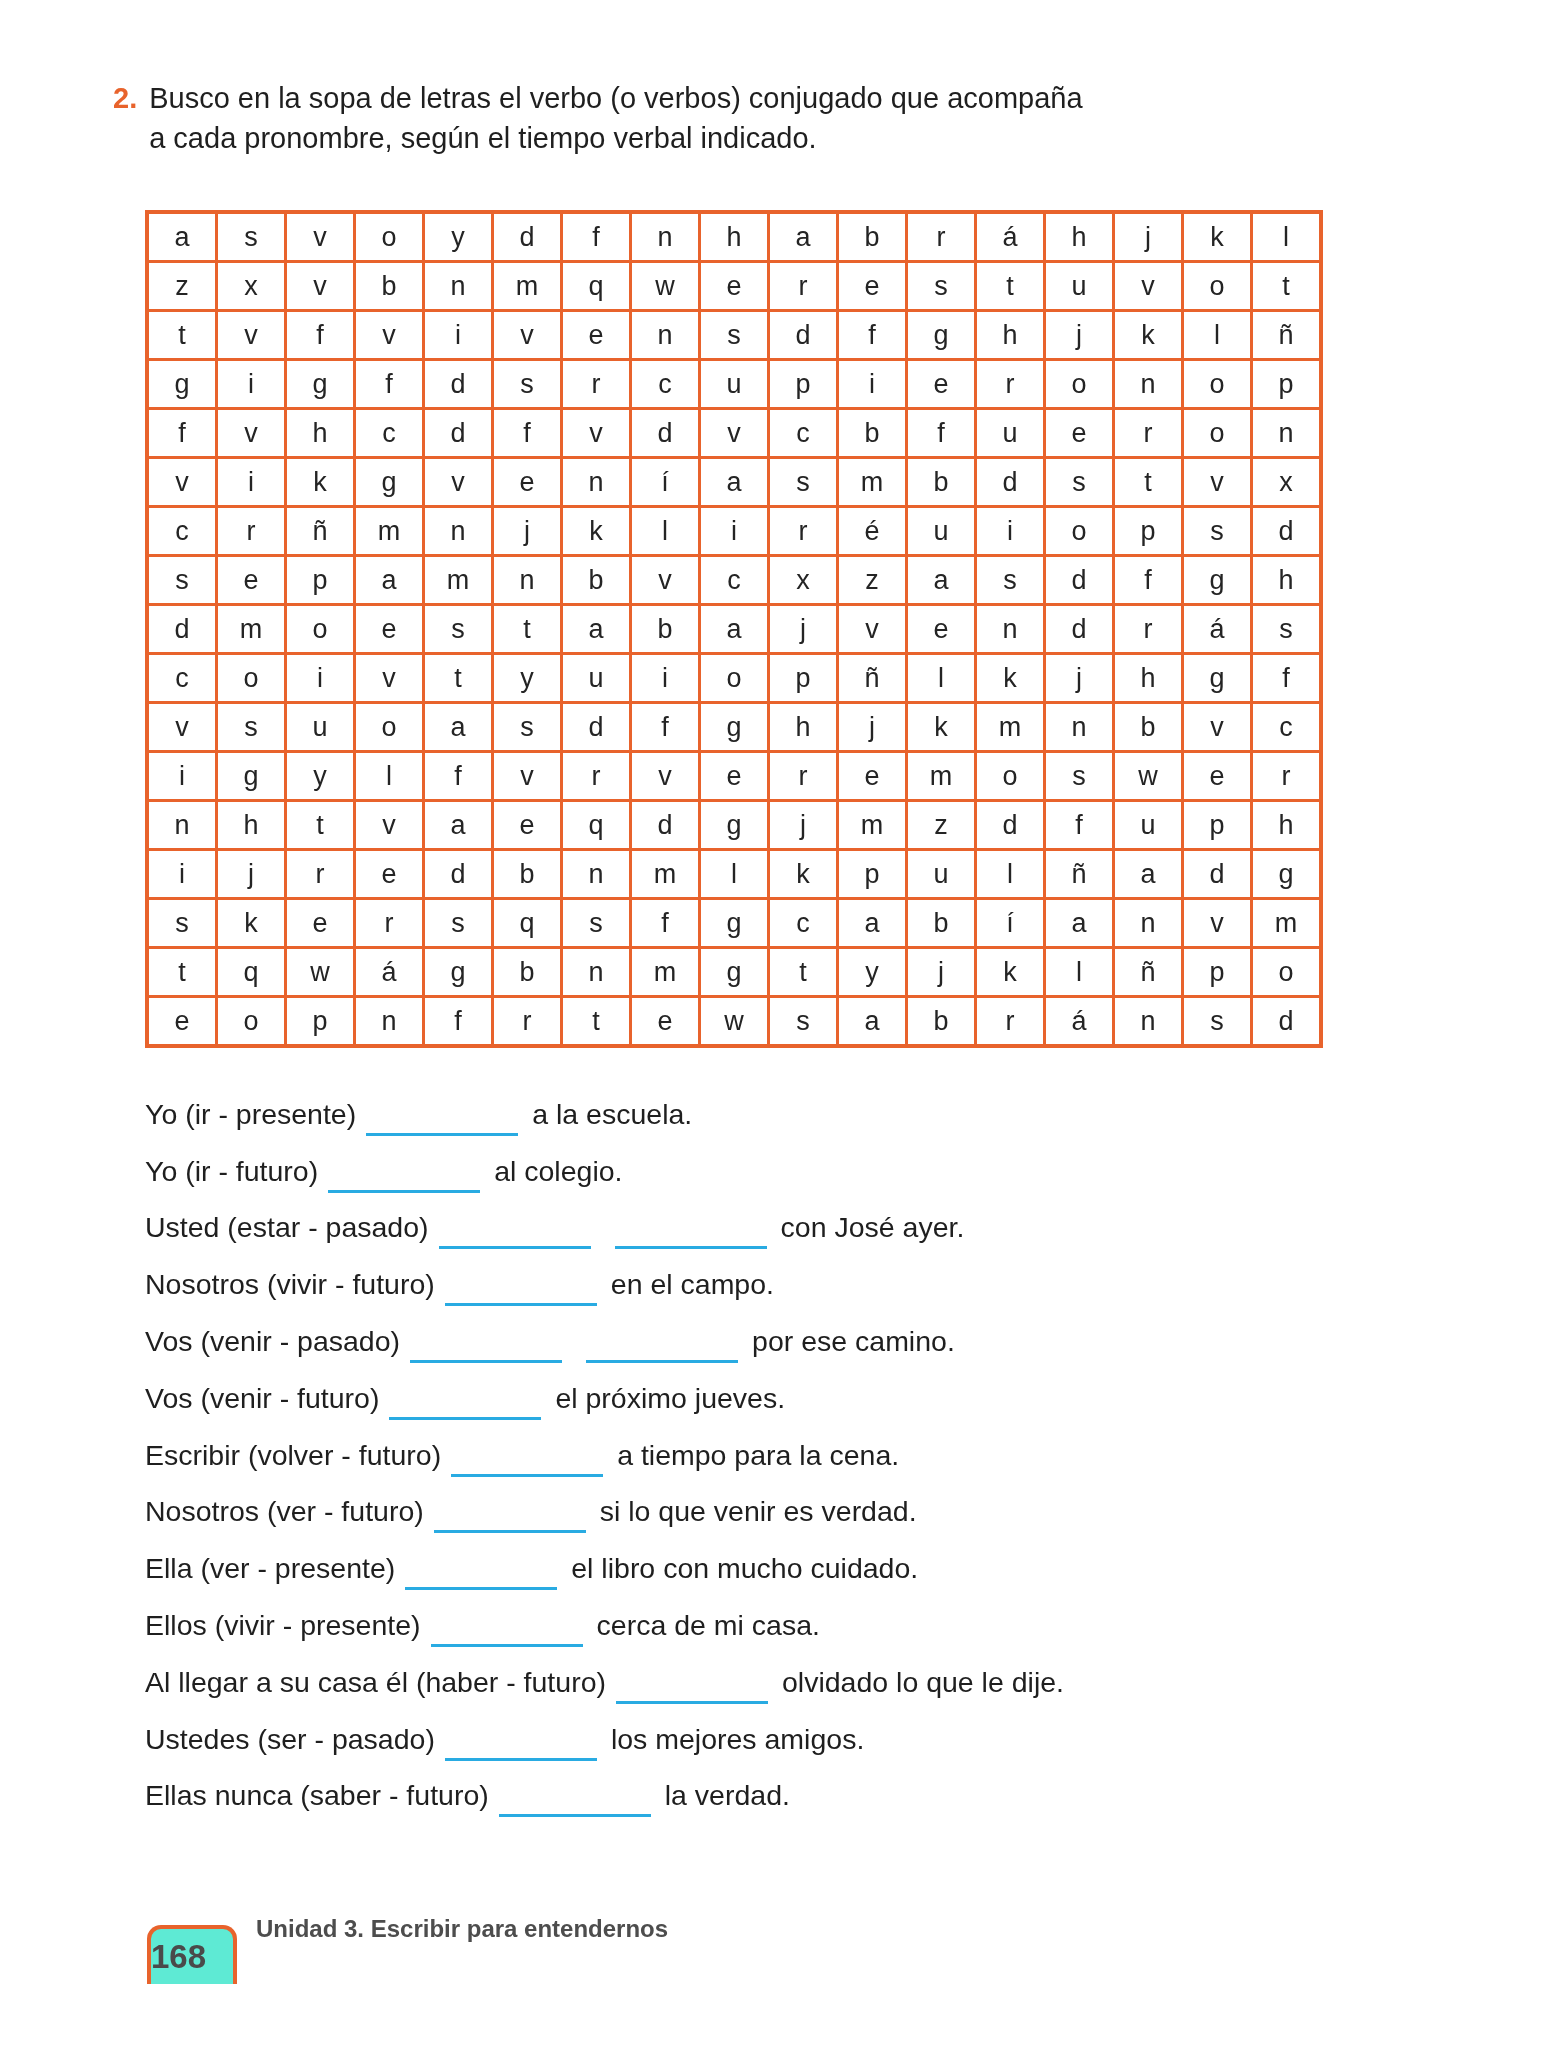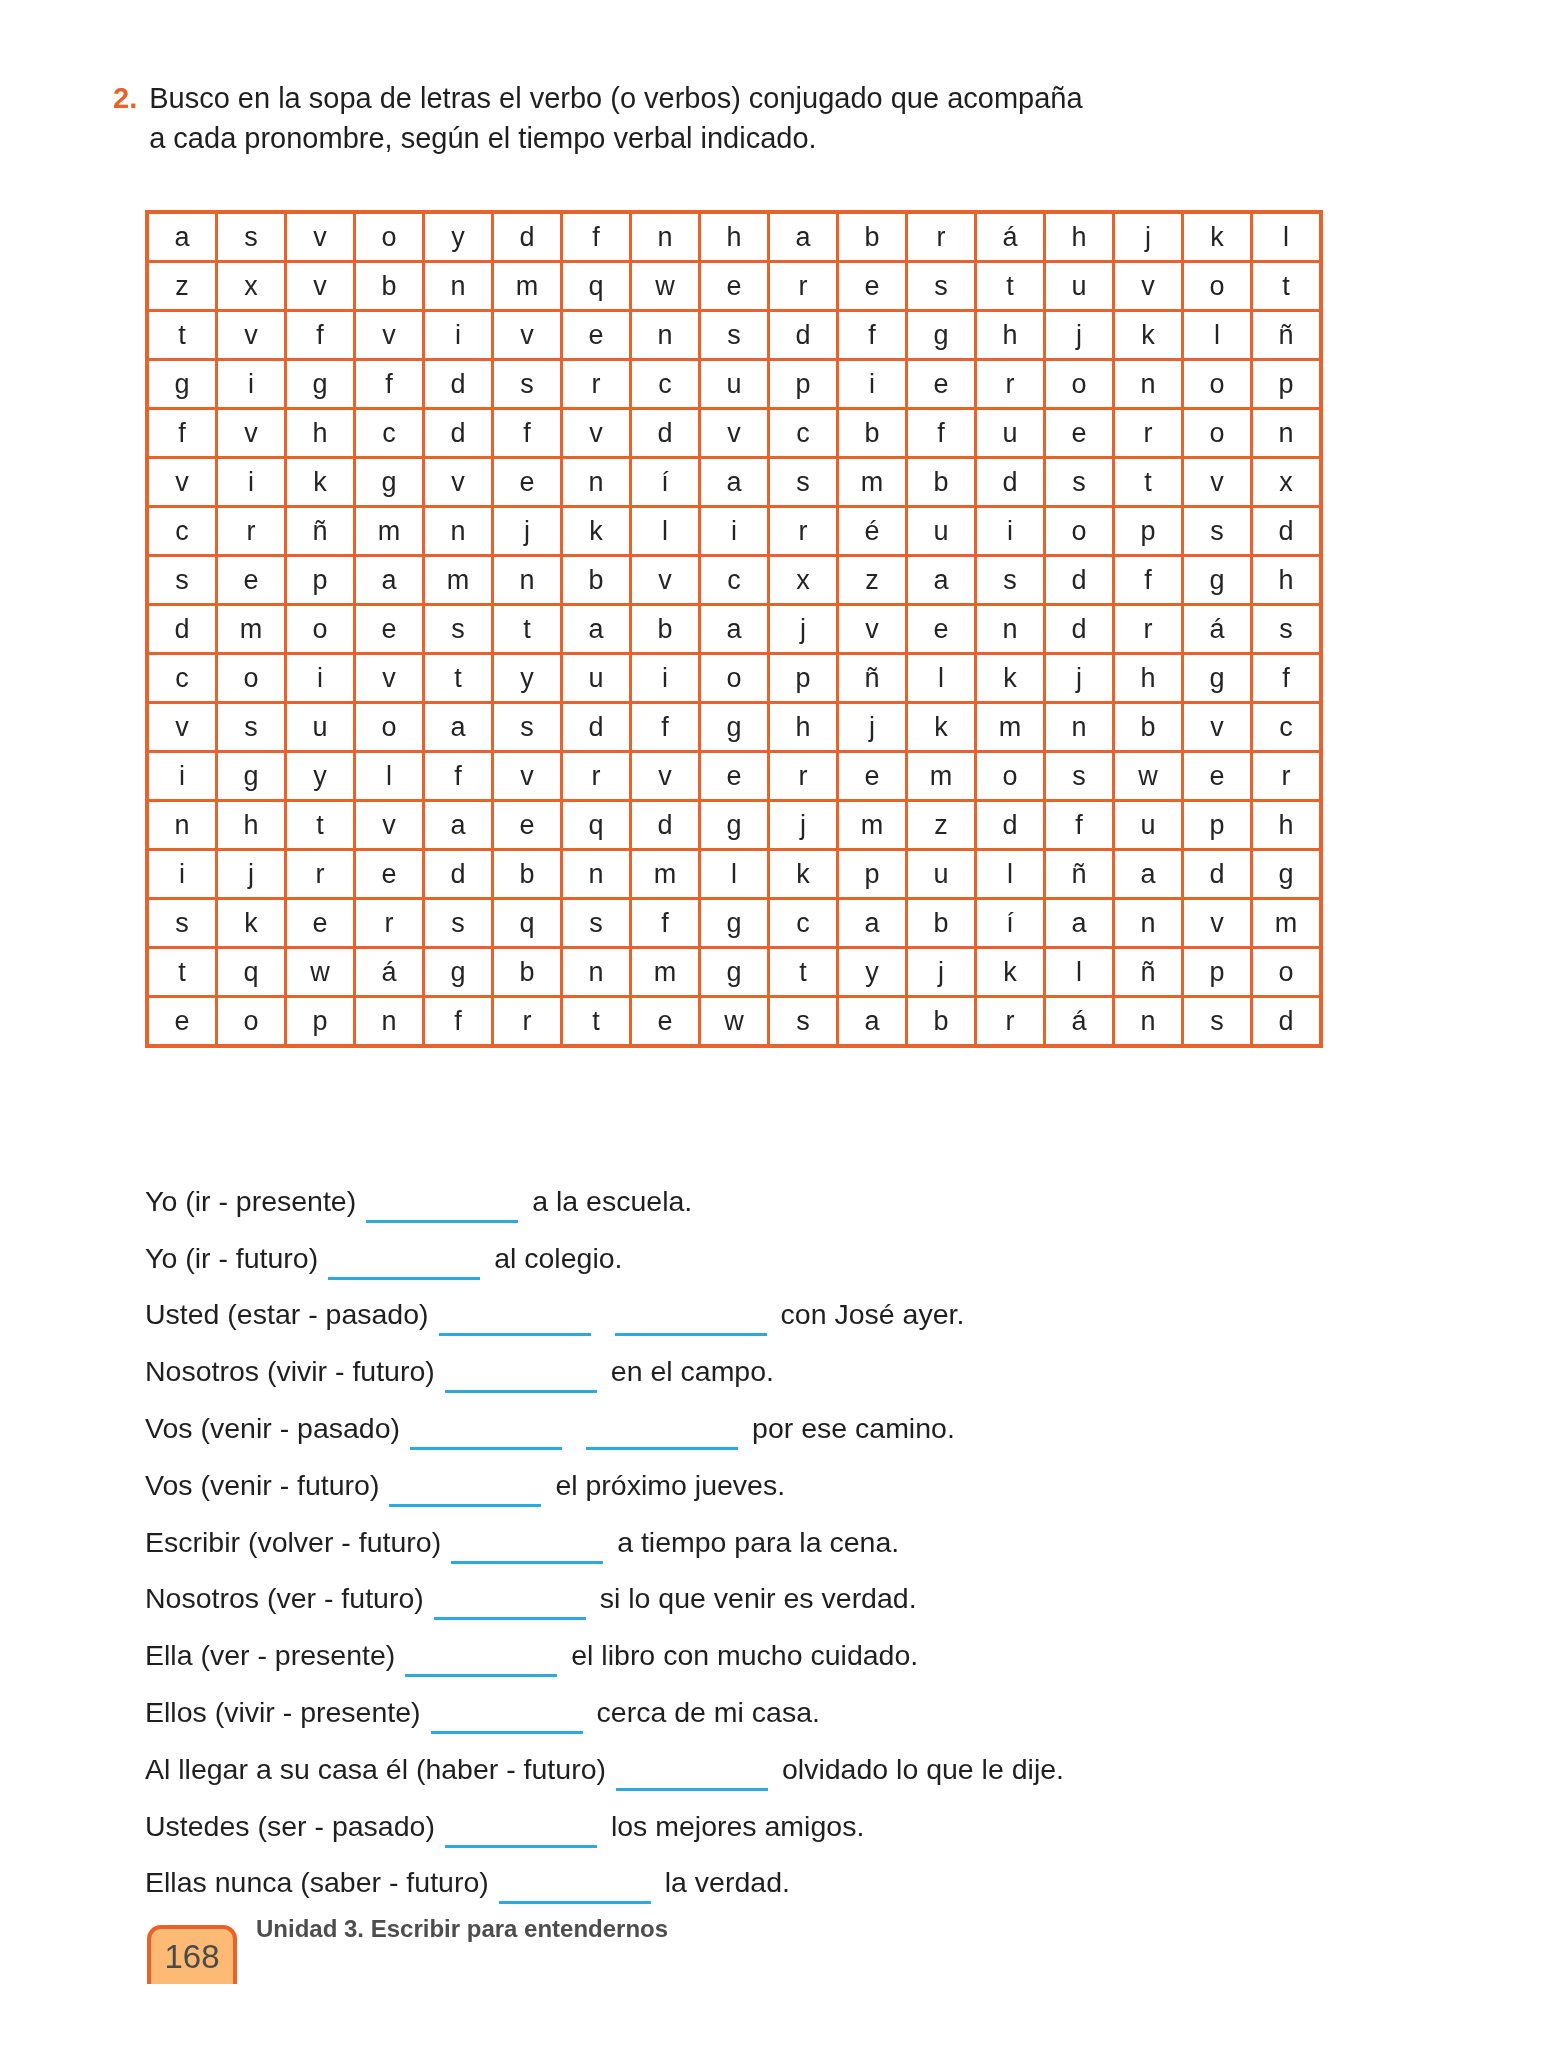--- a/index.html
+++ b/index.html
@@ -11,32 +11,32 @@
   .heading { position:absolute; left:113px; top:78px; display:flex; }
   .heading-number { color:#e8632c; font-weight:bold; font-size:29px; line-height:40px; margin-right:12px; }
   .heading-text { font-size:29px; line-height:40px; width:940px; font-weight:400; }
   
   table.wsgrid { position:absolute; left:145px; top:210px; border-collapse:collapse; border:4px solid #e8632c; }
   table.wsgrid td {
     border:3px solid #e8632c; width:66px; height:46px;
     text-align:center; vertical-align:middle; font-size:27px; color:#242424; padding:0;
   }
   
-  .sentences { position:absolute; left:145px; top:1173px; width:1340px; }
+  .sentences { position:absolute; left:145px; top:1086px; width:1340px; }
   .sentence { height:56.8px; display:flex; align-items:center; font-size:28.5px; white-space:nowrap; font-weight:500; }
   .blank {
     display:inline-block; width:152px; height:26px;
     border-bottom:3px solid #29abe2; margin:0 14px 0 10px; transform:translateY(7px);
   }
   
   .page-badge {
     position:absolute; left:147px; top:1925px; width:82px; height:55px;
     border:4px solid #e8632c; border-bottom:none; border-radius:14px 14px 0 0;
-    display:flex; align-items:center; justify-content:center;
-    font-size:33px; font-weight:normal; color:#4a4a4a; background:#fdba74;
+    display:flex; align-items:center; 
+    font-size:33px; font-weight:bold; color:#4a4a4a; background:#5eead4;
   }
   .footer-title { position:absolute; left:256px; top:1915px; font-size:24px; font-weight:bold; color:#4d4d4d; }
 </style>
 </head>
 <body>
 
 <div class="page">
 
   <div class="heading">
     <span class="heading-number">2.</span>

